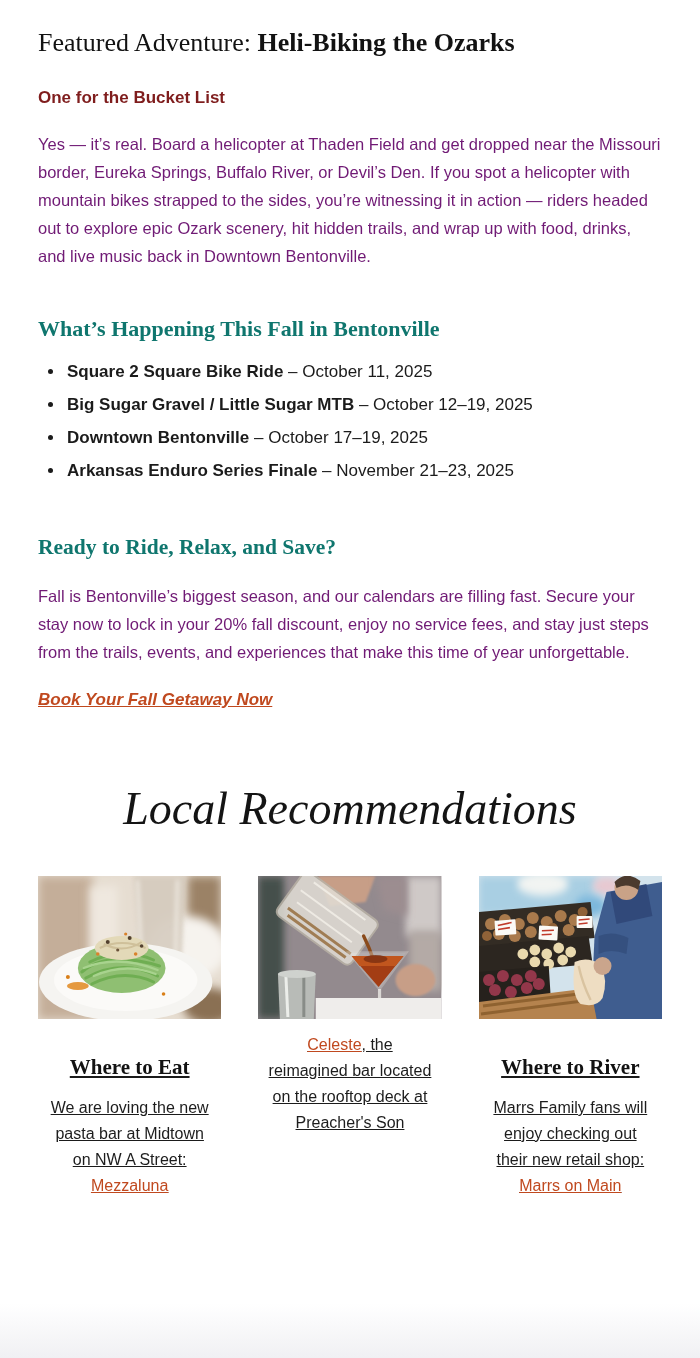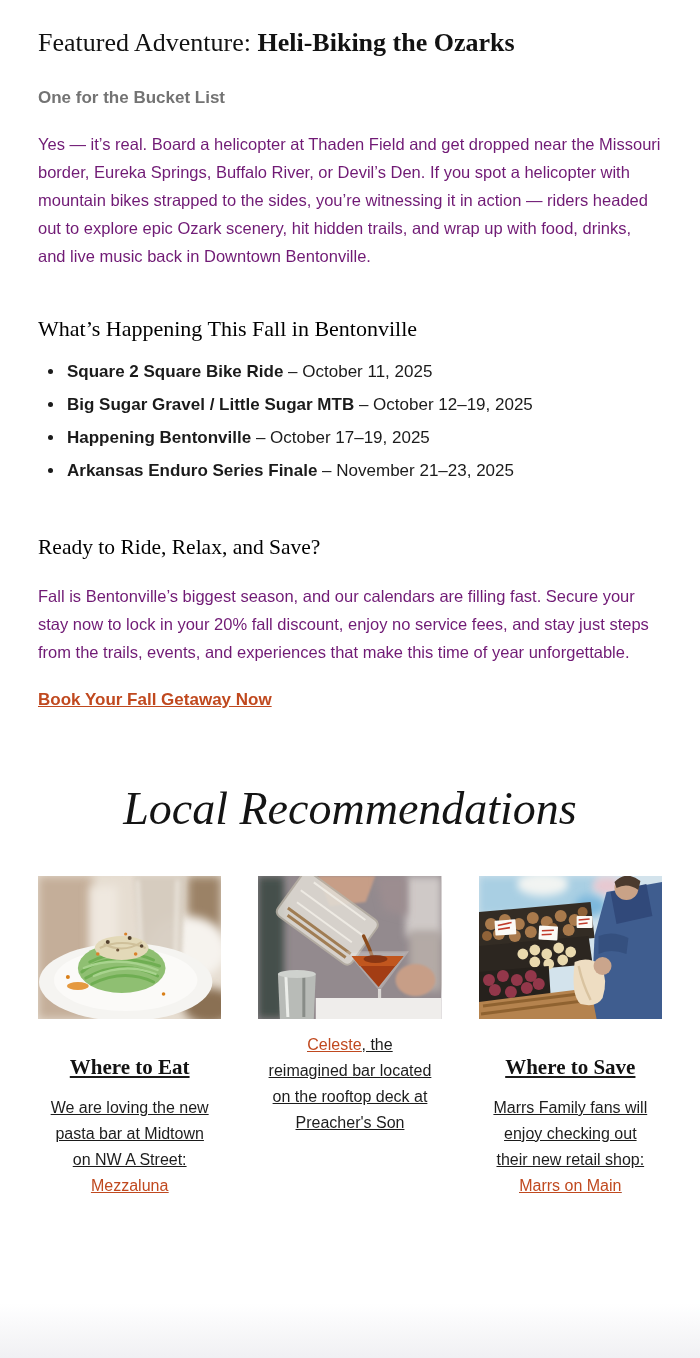--- a/index.html
+++ b/index.html
@@ -12,38 +12,38 @@
   }
   .content { padding:28px 38px 0 38px; }
 
   .feat-title {
     font-family:"Liberation Serif", serif;
     font-size:26px; line-height:30px; font-weight:400; color:#121212;
     margin:0;
   }
   .feat-title strong { font-weight:700; }
 
-  .kicker { font-size:17px; font-weight:700; margin:30px 0 0; color:#737373; }
+  .kicker { font-size:17px; font-weight:700; margin:30px 0 0; color:#7f1d1d; }
 
   .body-p { font-size:16.5px; line-height:28px; margin:22px 0 0; color:#701a75; }
 
   .serif-h2 {
     font-family:"Liberation Serif", serif;
-    font-weight:400; color:#000000; margin:0;
+    font-weight:700; color:#0f766e; margin:0;
   }
   .events-h { font-size:22px; margin-top:46px; }
   .ready-h  { font-size:21.5px; margin-top:48px; }
 
   .events-list { margin:13px 0 0; padding-left:27px; font-size:17px; line-height:33px; }
   .events-list li { padding-left:2px; }
   .events-list .ev-name { font-weight:700; }
 
   a.link { color:#c0491f; text-decoration:underline; }
   .cta-p { margin:24px 0 0; font-size:17px; font-weight:700; }
-  .cta-p a { color:#c0491f; }
+  .cta-p a { color:#c0491f;font-style:italic; }
 
   .recs-title {
     font-family:"Liberation Serif", serif; font-style:italic; font-weight:500;
     font-size:46px; line-height:42px; text-align:center; color:#141414;
     margin:78px 0 0;
   }
 
   .cards { display:grid; grid-template-columns:repeat(3, 1fr); column-gap:37px; margin-top:46px; }
   .card { min-width:0;text-decoration:underline; }
   .card-photo { display:block; width:100%; height:143px; }
@@ -67,21 +67,21 @@
 
   <p class="kicker">One for the Bucket List</p>
 
   <p class="body-p">Yes — it’s real. Board a helicopter at Thaden Field and get dropped near the Missouri border, Eureka Springs, Buffalo River, or Devil’s Den. If you spot a helicopter with mountain bikes strapped to the sides, you’re witnessing it in action — riders headed out to explore epic Ozark scenery, hit hidden trails, and wrap up with food, drinks, and live music back in Downtown Bentonville.</p>
 
   <h2 class="serif-h2 events-h">What’s Happening This Fall in Bentonville</h2>
 
   <ul class="events-list">
     <li><span class="ev-name">Square 2 Square Bike Ride</span><span> – </span><span>October 11, 2025</span></li>
     <li><span class="ev-name">Big Sugar Gravel / Little Sugar MTB</span><span> – </span><span>October 12–19, 2025</span></li>
-    <li><span class="ev-name">Happening Bentonville</span><span> – </span><span>October 17–19, 2025</span></li>
+    <li><span class="ev-name">Downtown Bentonville</span><span> – </span><span>October 17–19, 2025</span></li>
     <li><span class="ev-name">Arkansas Enduro Series Finale</span><span> – </span><span>November 21–23, 2025</span></li>
   </ul>
 
   <h2 class="serif-h2 ready-h">Ready to Ride, Relax, and Save?</h2>
 
   <p class="body-p">Fall is Bentonville’s biggest season, and our calendars are filling fast. Secure your stay now to lock in your 20% fall discount, enjoy no service fees, and stay just steps from the trails, events, and experiences that make this time of year unforgettable.</p>
 
   <p class="cta-p"><a class="link" href="#">Book Your Fall Getaway Now</a></p>
 
   <h2 class="recs-title">Local Recommendations</h2>
@@ -233,18 +233,18 @@
           <path d="M19 49 L33 47 M19 53 L31 52" stroke="#c03a2a" stroke-width="1.6" transform="rotate(-4 26 51)"></path>
           <rect x="60" y="50" width="19" height="14" rx="1" fill="#fbfaf6" transform="rotate(3 69 57)"></rect>
           <path d="M63 55 L75 54 M63 59 L73 58" stroke="#c03a2a" stroke-width="1.5" transform="rotate(3 69 57)"></path>
           <rect x="98" y="40" width="16" height="12" rx="1" fill="#fbfaf6"></rect>
           <path d="M100 44 L111 43 M100 48 L109 47" stroke="#c03a2a" stroke-width="1.4"></path>
         </g>
         <path d="M96 86 Q92 120 102 128 Q118 132 124 122 Q130 104 122 88 Q108 80 96 86 Z" fill="#eeddc2"></path>
         <path d="M100 90 Q104 108 112 124" stroke="#d9c3a0" stroke-width="2.4" fill="none"></path>
         <circle cx="124" cy="90" r="9" fill="#caa58c"></circle>
       </svg>
-      <h3 class="card-title">Where to Save</h3>
+      <h3 class="card-title">Where to River</h3>
       <p class="card-text"><span>Marrs Family fans will enjoy checking out their new retail shop: </span><a class="link" href="#">Marrs on Main</a><span></span></p>
     </div>
 
   </div>
 </div>
 
 </body></html>

